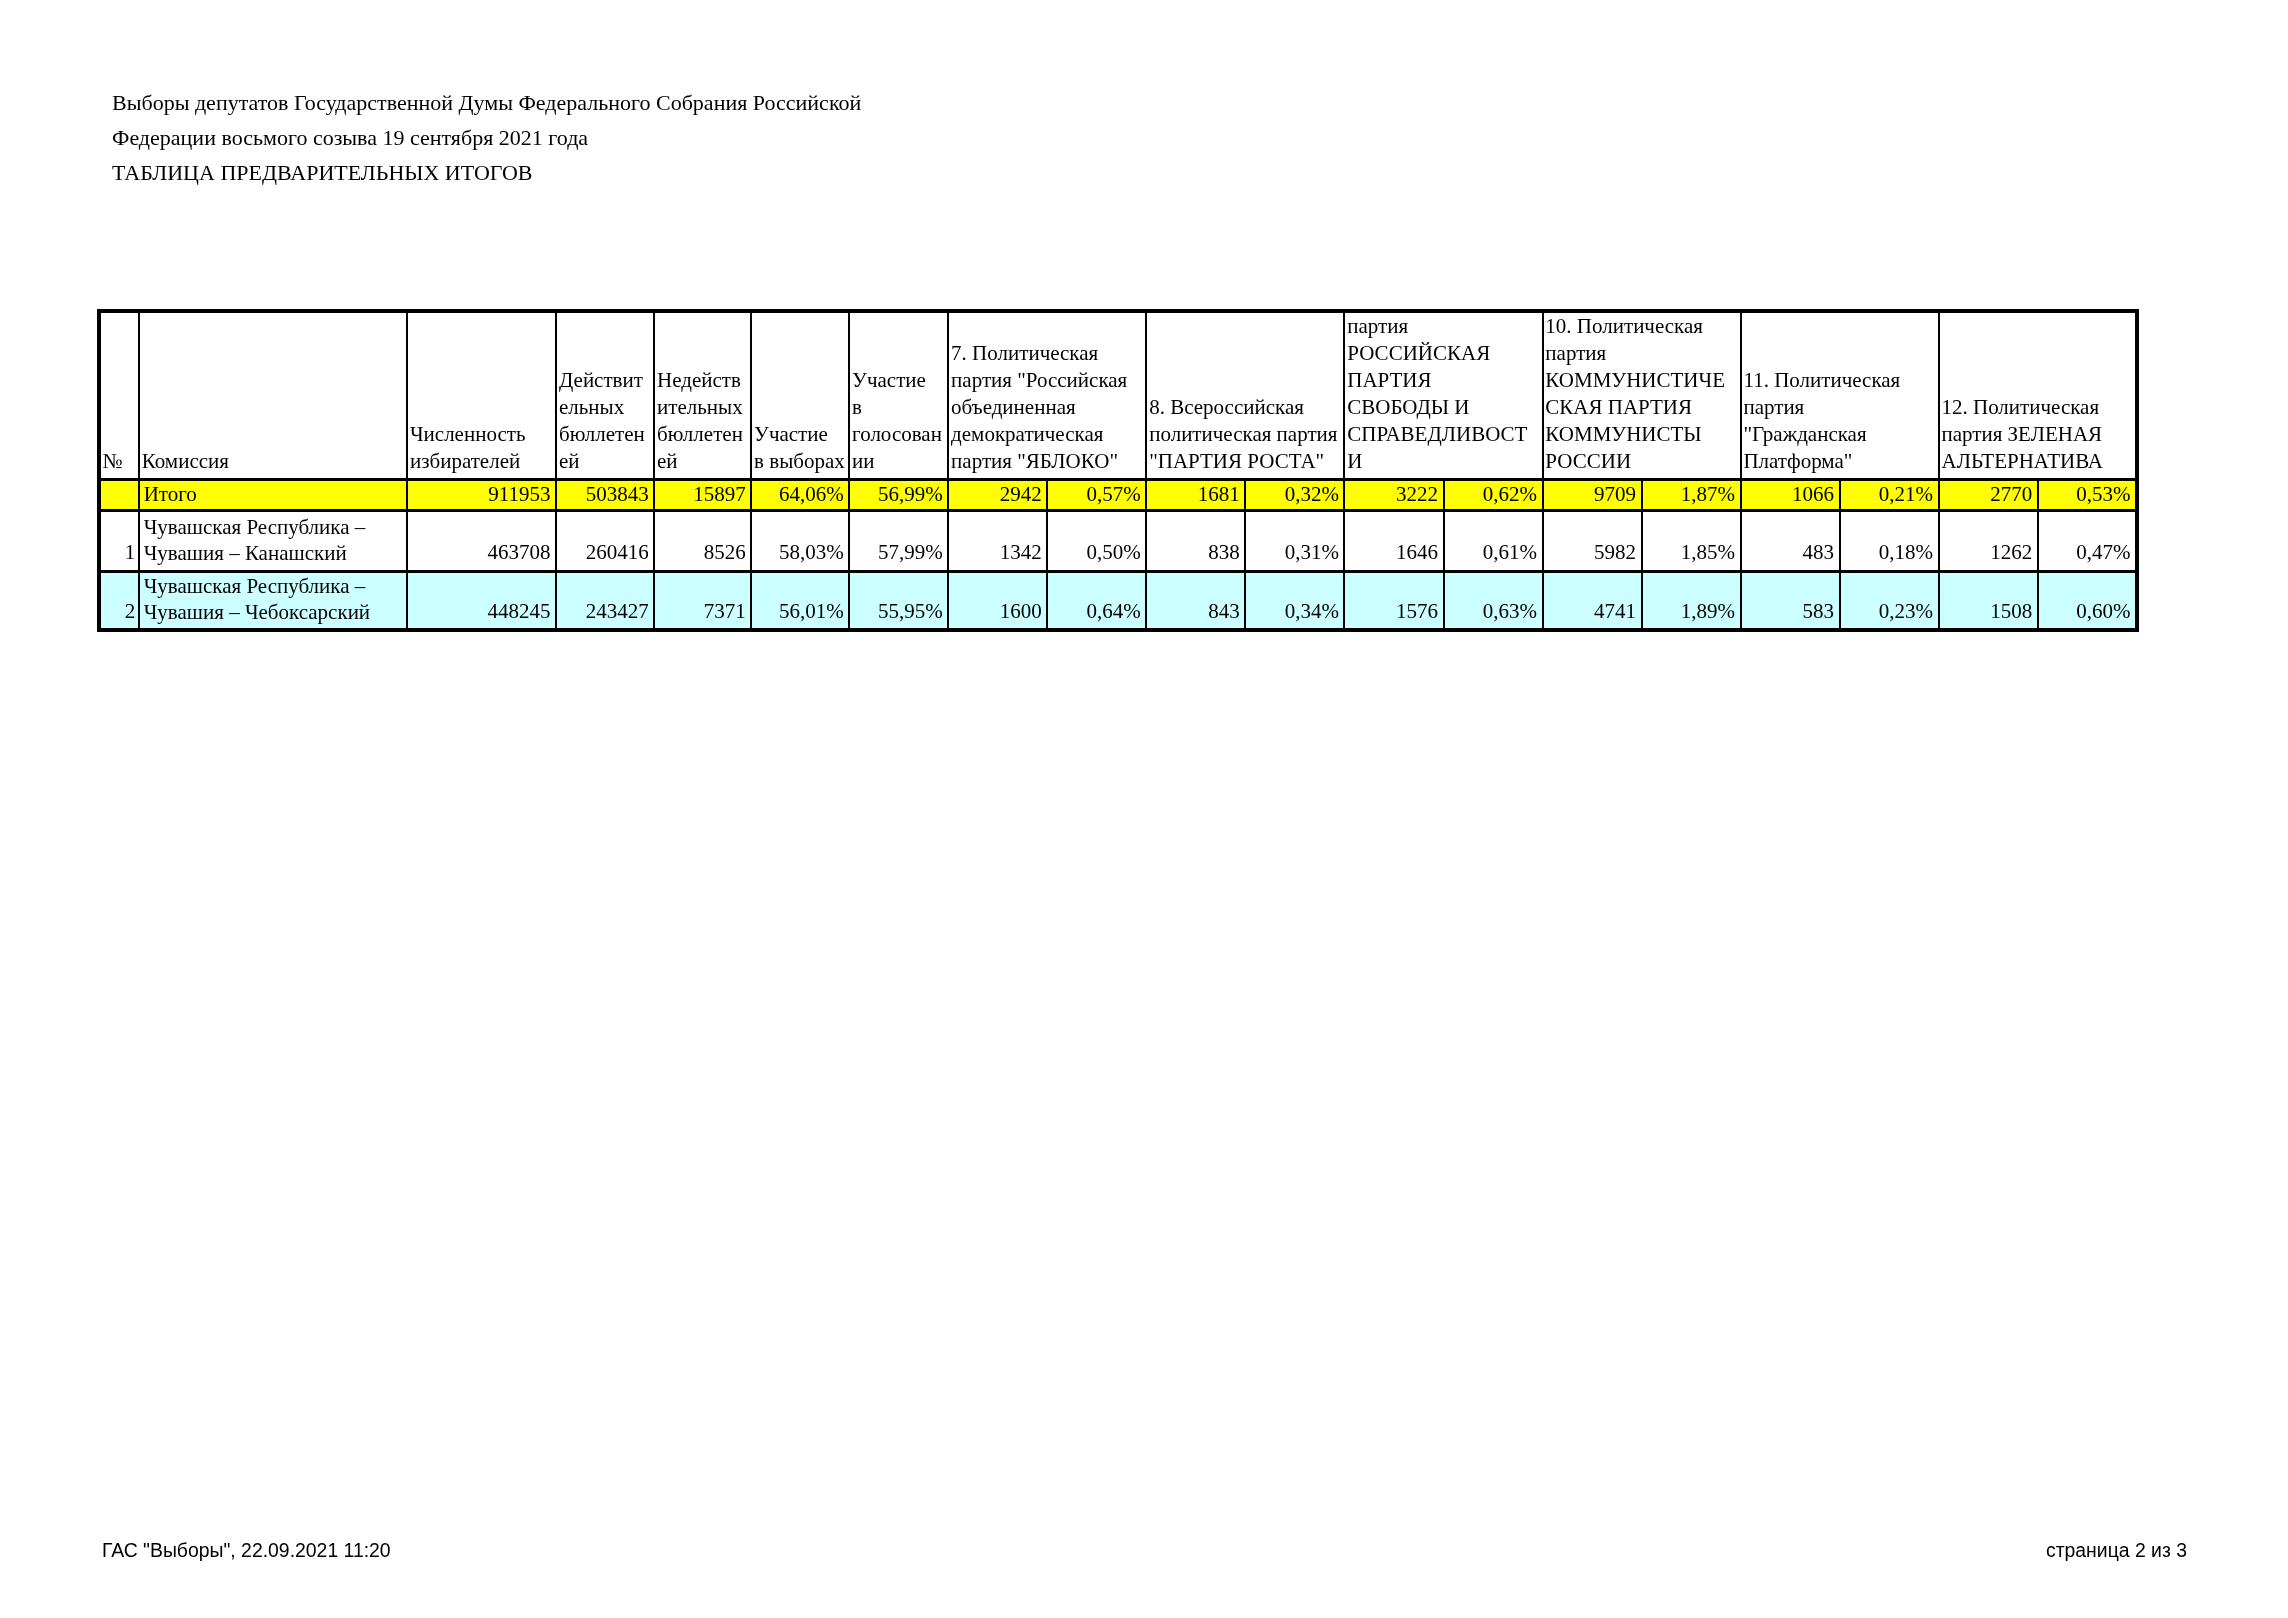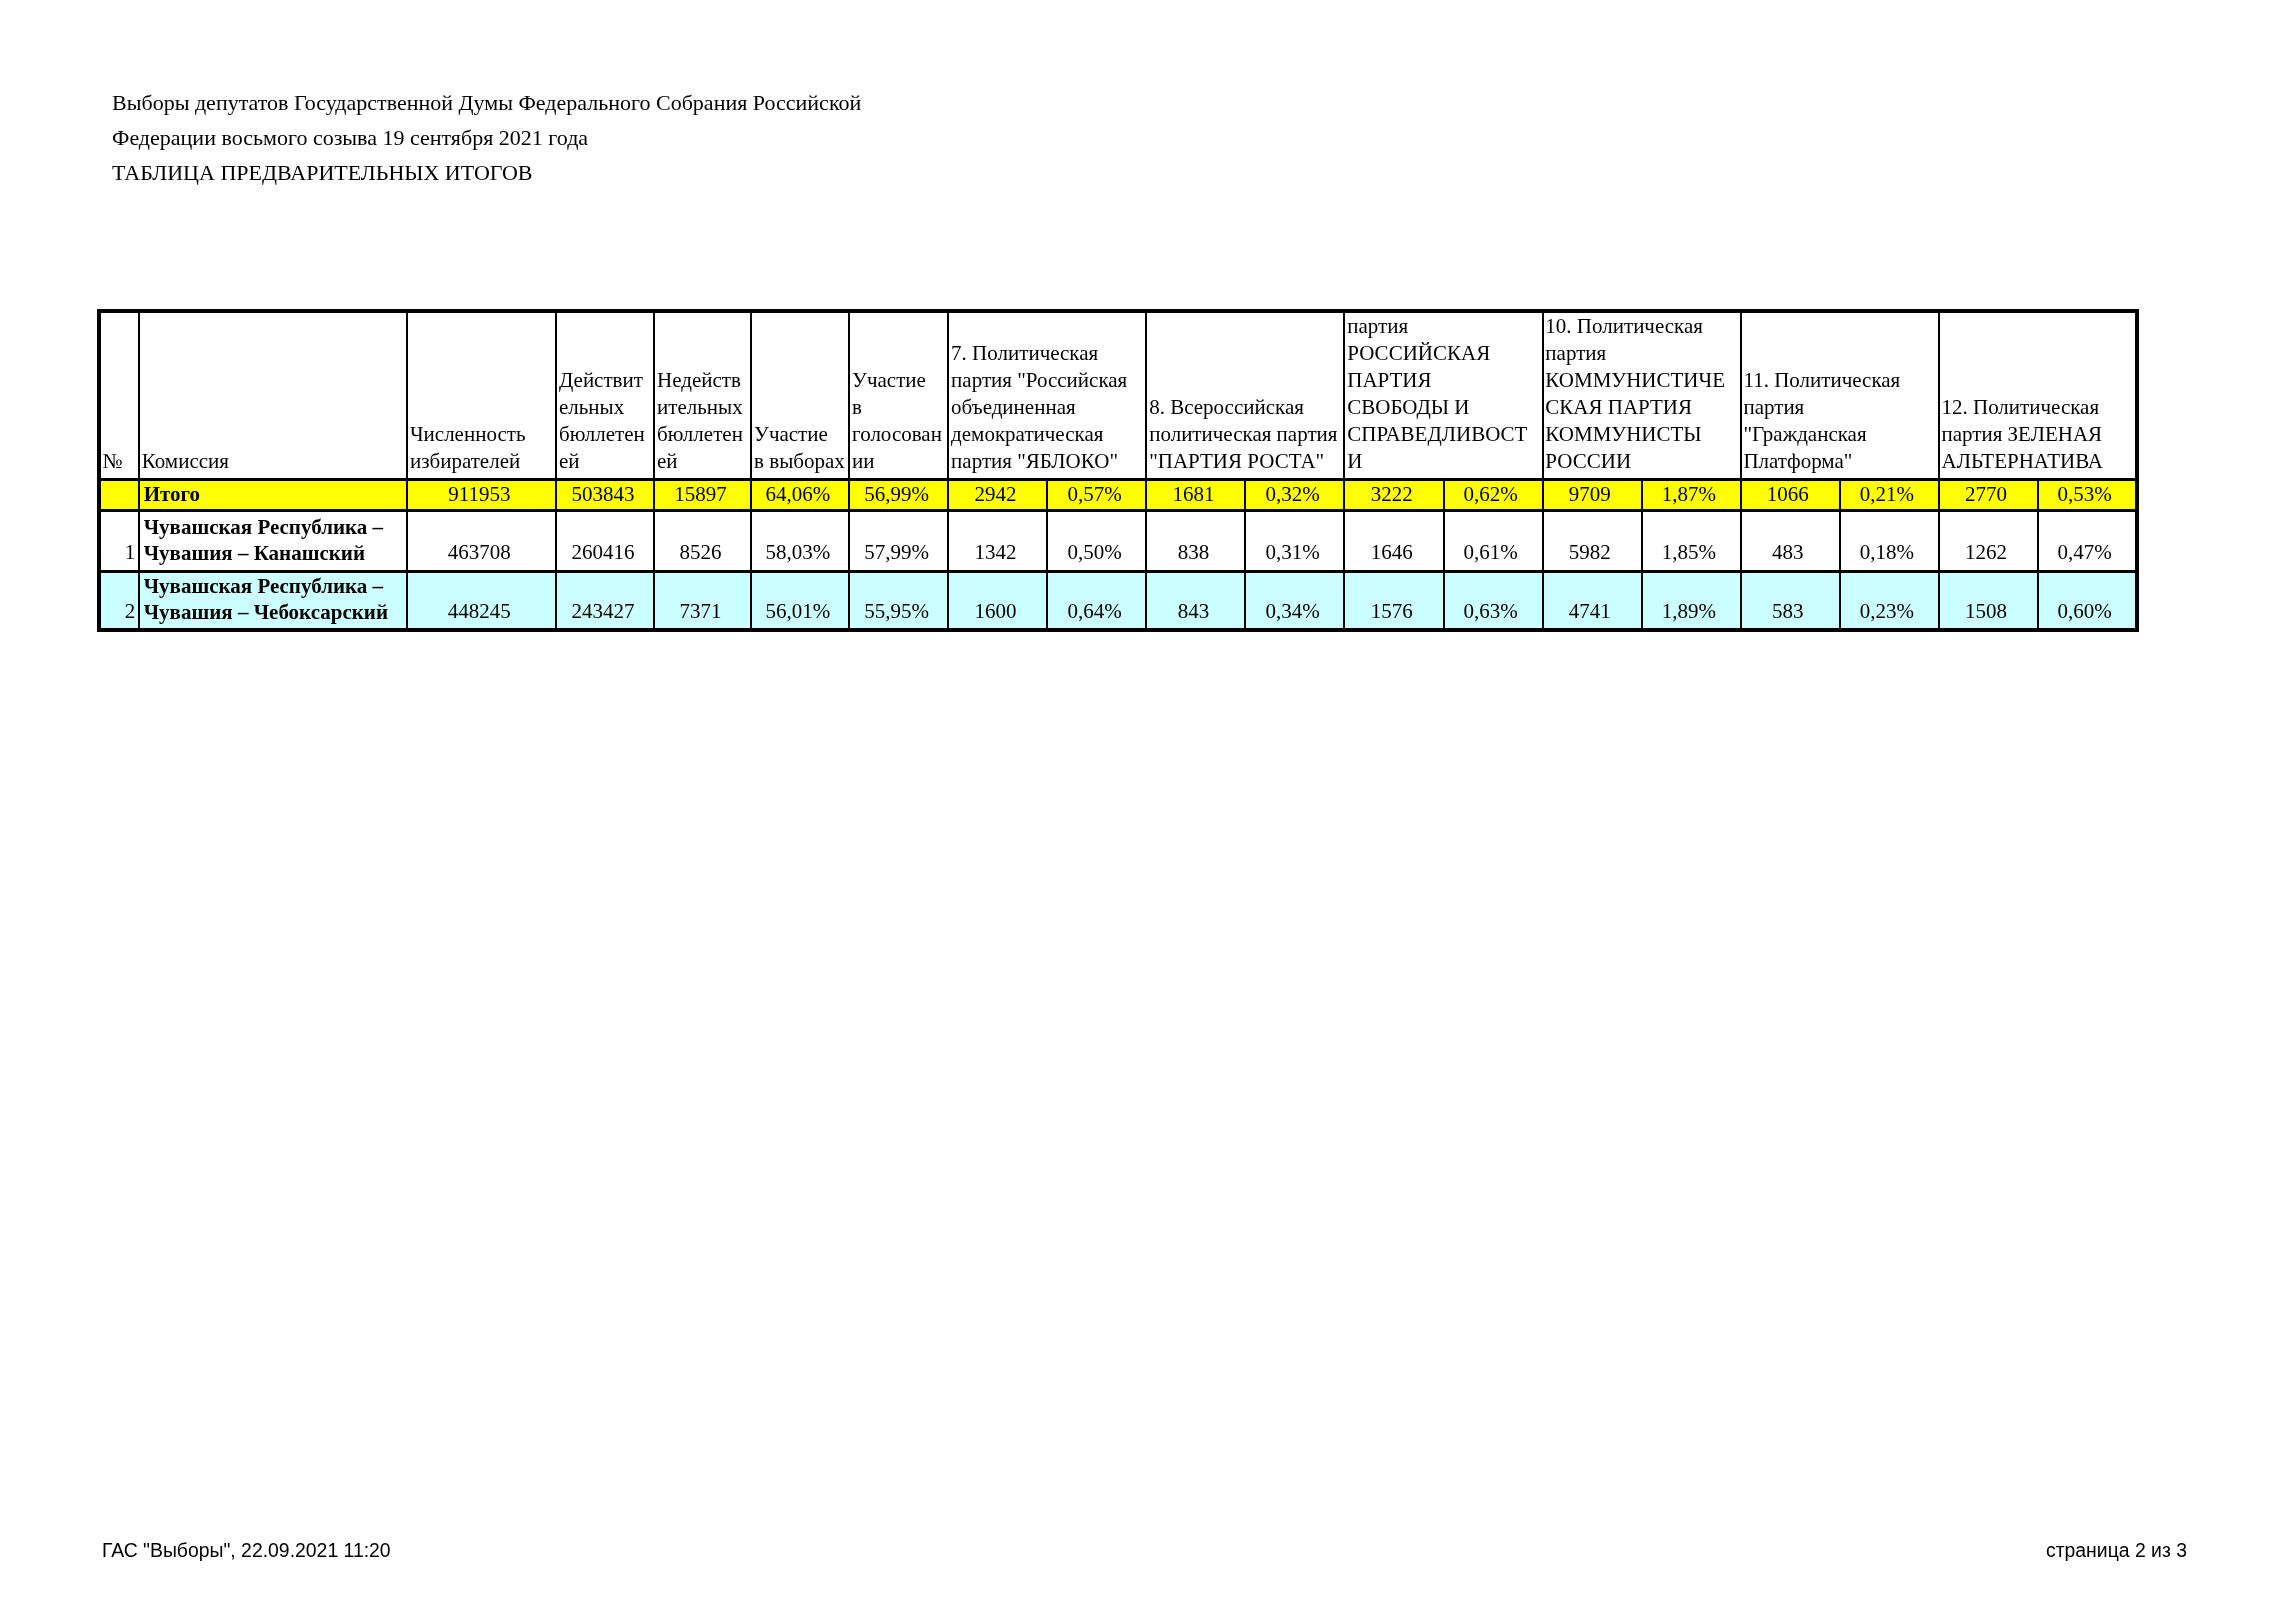--- a/index.html
+++ b/index.html
@@ -34,25 +34,25 @@
   thead th {
     vertical-align:bottom; text-align:left;
     white-space:pre-line;
     line-height:27px;
     padding:0 1.8px 2.8px 1.8px;
     border-bottom:3.7px solid #000;
     overflow:hidden;
   }
 
   tbody td { vertical-align:bottom; }
-  td.c-val  { text-align:center; padding:0 4.6px 4.6px 0;margin-left:8px; }
+  td.c-val  { text-align:right; padding:0 4.6px 4.6px 0;margin-left:8px; }
   td.c-num  { text-align:right; padding:0 2.8px 4.6px 0; }
   td.c-comm {
     text-align:left; white-space:pre-line;
-    line-height:26px; padding:0 1.8px 3.7px 3.7px;font-weight:bold;
+    line-height:26px; padding:0 1.8px 3.7px 3.7px;
   }
 
   tr.r-total { height:29.5px; background:var(--total-bg,#FFFF00); }
   tr.r-total td { border-top:3.7px solid #000; border-bottom:3.7px solid #000; }
   tr.r-total td.c-val { padding-bottom:1.8px; }
   tr.r-total td.c-comm { padding-bottom:1.8px; }
 
   tr.r-1 { height:61px; background:#ffffff; }
   tr.r-2 { height:55px; background:var(--alt-bg,#CCFFFF); }
   tr.r-2 td { border-top:3.7px solid #000; }

